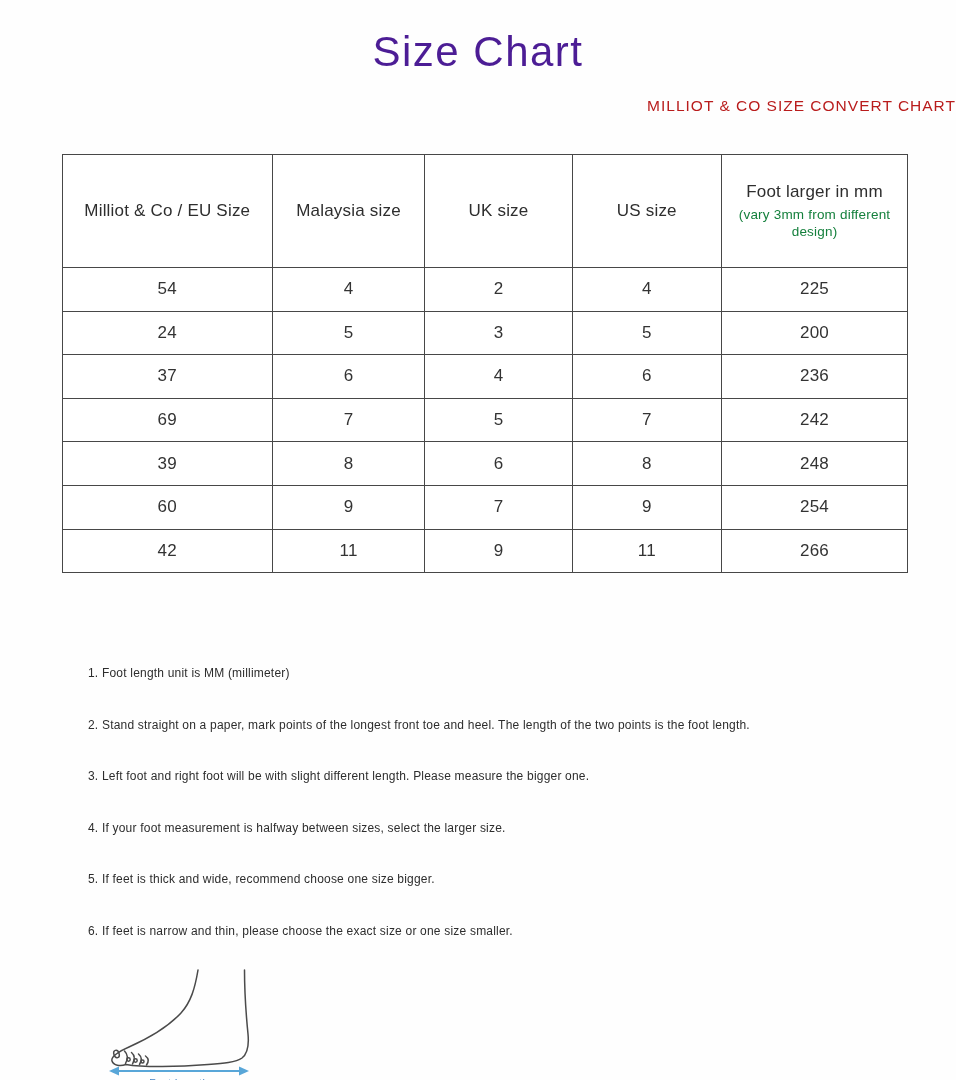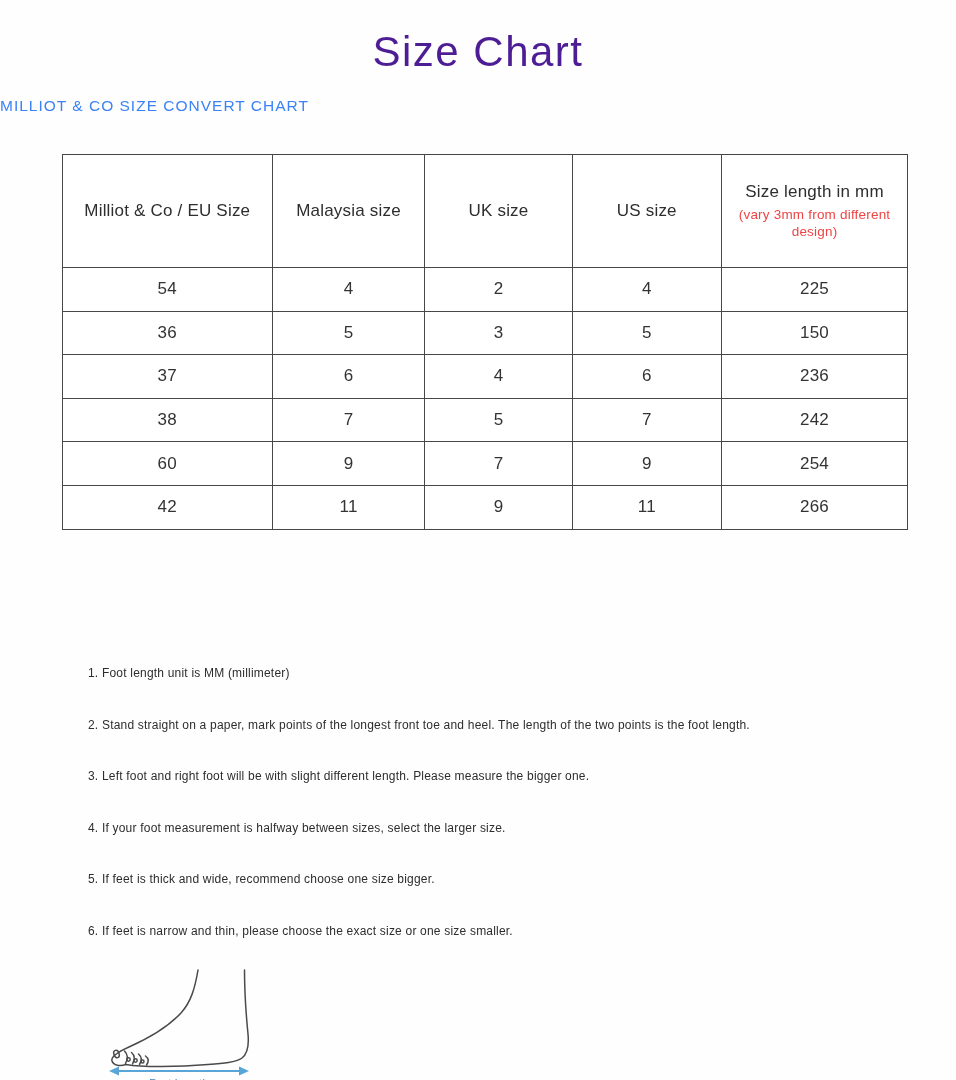--- a/index.html
+++ b/index.html
@@ -13,44 +13,44 @@
   }
   .page-title {
     position: absolute; top: 28px; left: 0; width: 100%;
     text-align: center;
     font-size: 42px; font-weight: 400; letter-spacing: 1.5px;
     color: #4c1d95;
     margin: 0;
   }
   .page-subtitle {
     position: absolute; top: 97px; left: 0; width: 100%;
-    text-align: left;
+    text-align: right;
     font-size: 15.5px; font-weight: 400; letter-spacing: 1px;
-    color: #3b82f6;
+    color: #b91c1c;
   }
   table.size-table {
     position: absolute; top: 154px; left: 62px;
     width: 846px;
     border-collapse: collapse;
     table-layout: fixed;
     background: #fff;
   }
   .size-table th, .size-table td {
     border: 1.6px solid var(--border, #474747);
     text-align: center;
     vertical-align: middle;
     font-weight: 400;
     padding: 0;
     letter-spacing: 0.2px;
   }
   .size-table thead tr { height: 113px; }
   .size-table tbody tr { height: 43.6px; }
   .size-table td { font-size: 17px; color: #333; }
   .h-main { font-size: 17px; color: #2e2e2e; line-height: 1.35; }
-  .h-sub  { font-size: 13.5px; color: #ef4444; line-height: 1.3; margin-top: 2px; }
+  .h-sub  { font-size: 13.5px; color: #15803d; line-height: 1.3; margin-top: 2px; }
   .notes {
     position: absolute; top: 644px; left: 80px; width: 802px;
   }
   .note {
     margin: 8px;
     font-size: 12px;
     line-height: 43.5px;
     color: #2d2d2d;
     letter-spacing: 0.2px;
     padding-left: 18px;
@@ -98,53 +98,60 @@
         <th>
           <div class="h-main">Malaysia size</div>
         </th>
         <th>
           <div class="h-main">UK size</div>
         </th>
         <th>
           <div class="h-main">US size</div>
         </th>
         <th>
-          <div class="h-main">Size length in mm</div>
+          <div class="h-main">Foot larger in mm</div>
           <div class="h-sub">(vary 3mm from different design)</div>
         </th>
       </tr>
   </thead>
   <tbody id="table-body">
       <tr>
         <td>54</td>
         <td>4</td>
         <td>2</td>
         <td>4</td>
         <td>225</td>
       </tr>
       <tr>
-        <td>36</td>
+        <td>24</td>
         <td>5</td>
         <td>3</td>
         <td>5</td>
-        <td>150</td>
+        <td>200</td>
       </tr>
       <tr>
         <td>37</td>
         <td>6</td>
         <td>4</td>
         <td>6</td>
         <td>236</td>
       </tr>
       <tr>
-        <td>38</td>
+        <td>69</td>
         <td>7</td>
         <td>5</td>
         <td>7</td>
         <td>242</td>
+      </tr>
+      <tr>
+        <td>39</td>
+        <td>8</td>
+        <td>6</td>
+        <td>8</td>
+        <td>248</td>
       </tr>
       <tr>
         <td>60</td>
         <td>9</td>
         <td>7</td>
         <td>9</td>
         <td>254</td>
       </tr>
       <tr>
         <td>42</td>

